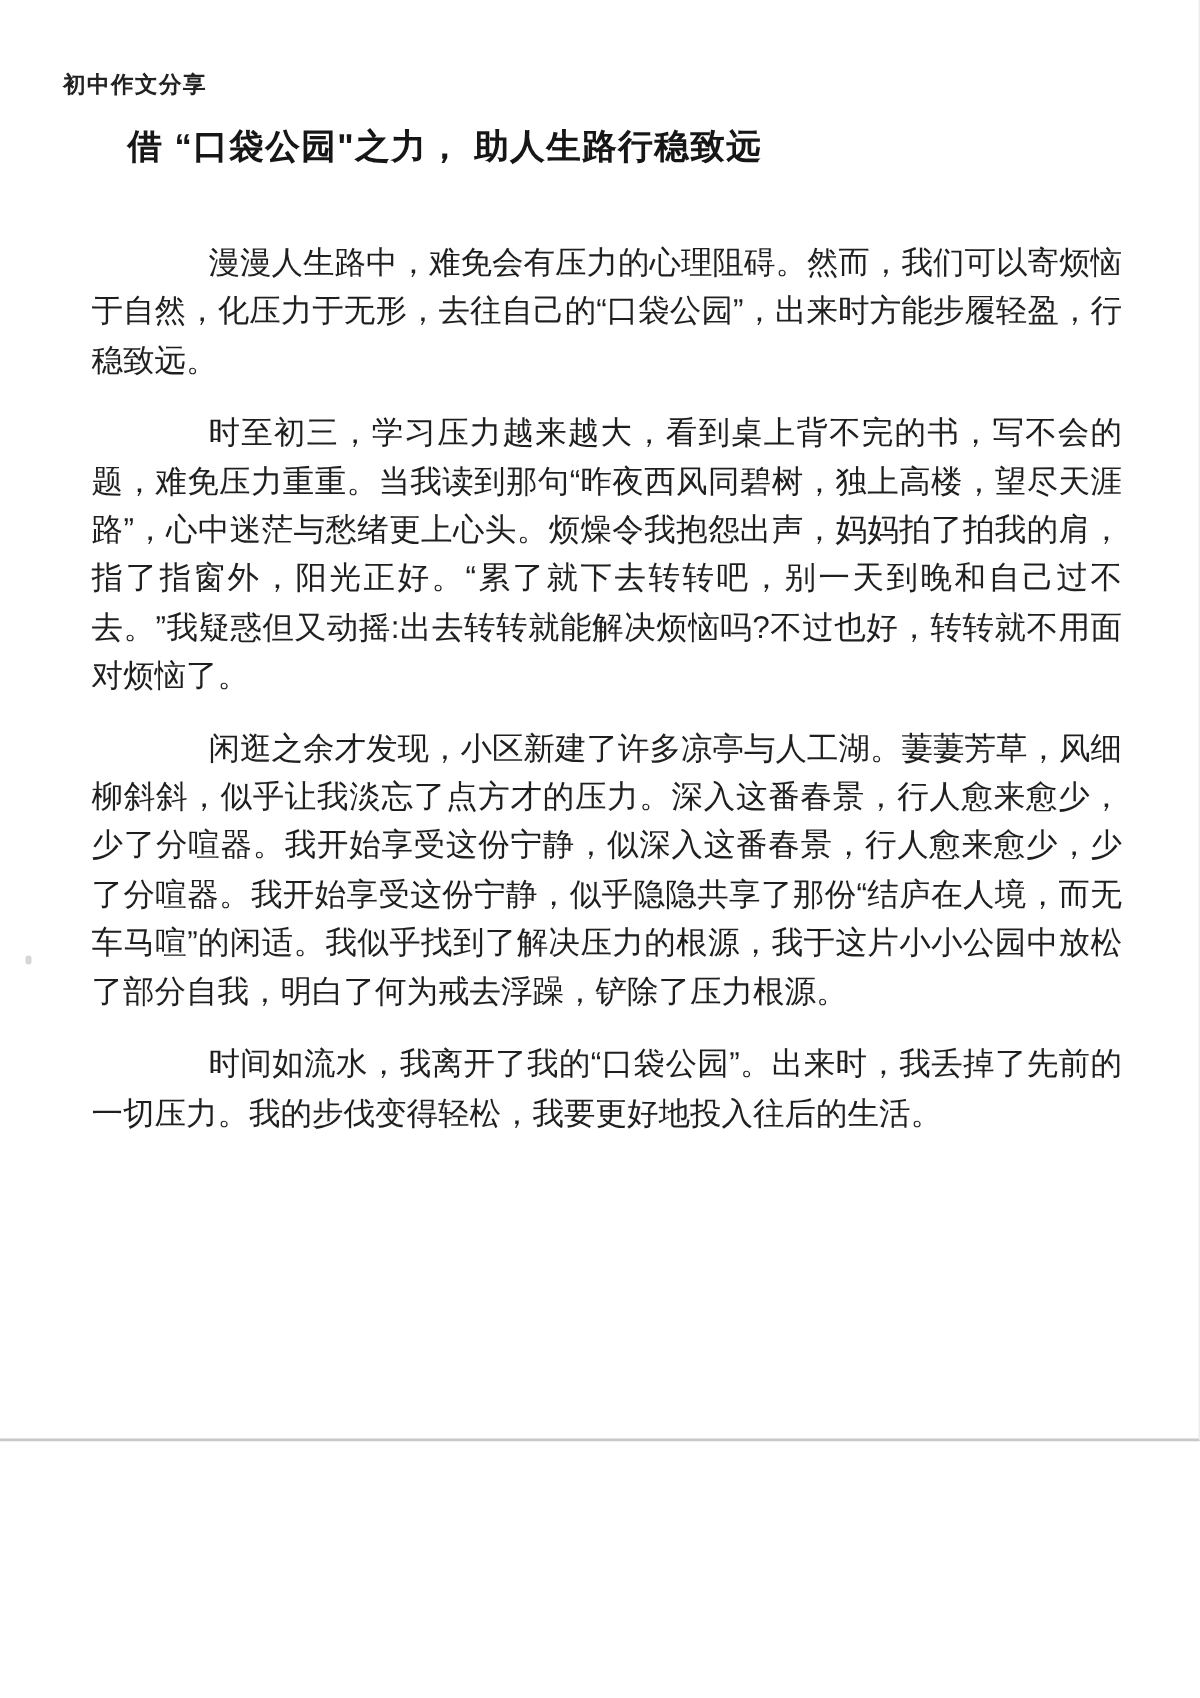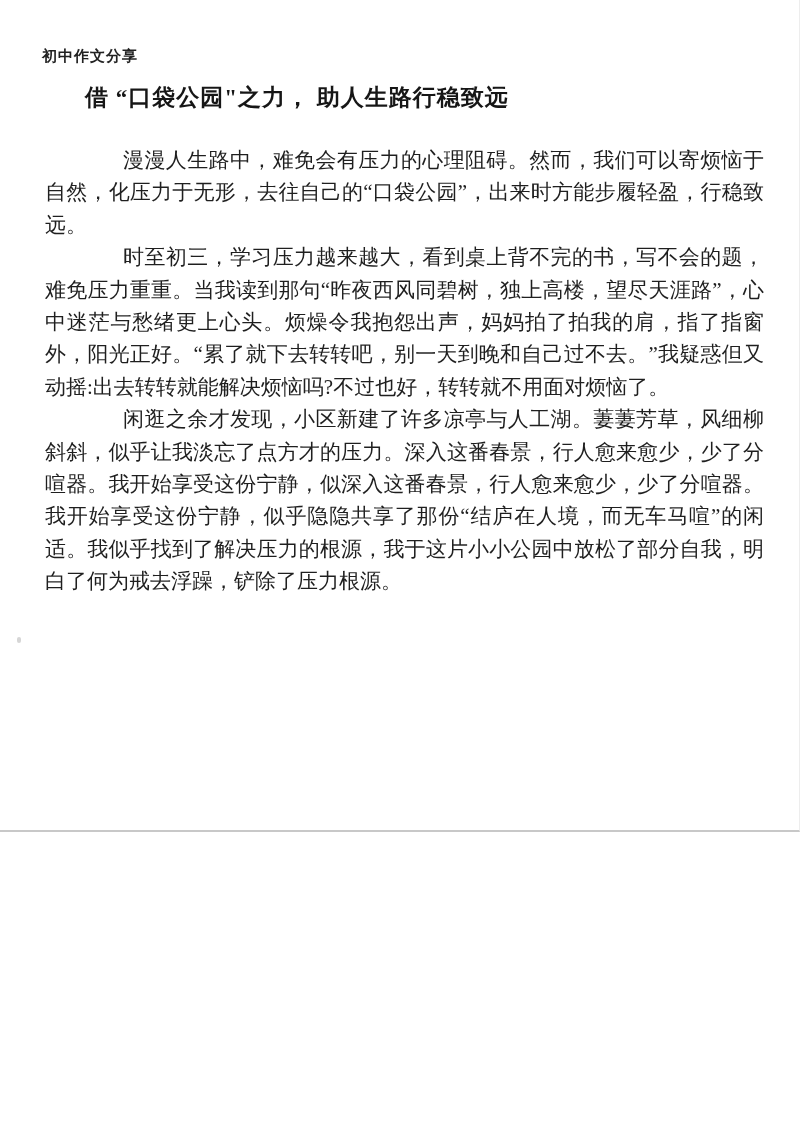--- a/index.html
+++ b/index.html
@@ -3,23 +3,23 @@
 <meta charset="utf-8">
 <style>
   html, body {
     margin: 0;
     padding: 0;
     background: #ffffff;
   }
   .page {
     position: relative;
     width: 800px;
-    height: 832px;
+    height: 961px;
     background: #ffffff;
-    font-family: Liberation Serif, serif;
+    font-family: Liberation Sans, sans-serif;
     color: #1f1f1f;
     overflow: hidden;
     box-sizing: border-box;
     border-bottom: 2px solid #c8c8c8;
     border-right: 1px solid #ededed;
   }
   .header-label {
     position: absolute;
     left: 42px;
     top: 47px;
@@ -43,21 +43,21 @@
     position: absolute;
     left: 45px;
     top: 144px;
     width: 719px;
     font-size: 21px;
     line-height: 32.4px;
     text-align: justify;
     color: #1f1f1f;
   }
   .essay-body p {
-    margin: 0;
+    margin: 16px;
     padding: 0;
   }
   .indent-a { text-indent: 78px; }
   .indent-b { text-indent: 42px; }
   .stray-mark {
     position: absolute;
     left: 17px;
     top: 637px;
     width: 4px;
     height: 6px;
@@ -72,17 +72,18 @@
 <div class="page">
 
   <div class="header-label">初中作文分享</div>
 
   <div class="essay-title">借 “口袋公园"之力， 助人生路行稳致远</div>
 
   <div class="essay-body">
     <p class="indent-a">漫漫人生路中，难免会有压力的心理阻碍。然而，我们可以寄烦恼于自然，化压力于无形，去往自己的“口袋公园”，出来时方能步履轻盈，行稳致远。</p>
     <p class="indent-a">时至初三，学习压力越来越大，看到桌上背不完的书，写不会的题，难免压力重重。当我读到那句“昨夜西风同碧树，独上高楼，望尽天涯路”，心中迷茫与愁绪更上心头。烦燥令我抱怨出声，妈妈拍了拍我的肩，指了指窗外，阳光正好。“累了就下去转转吧，别一天到晚和自己过不去。”我疑惑但又动摇:出去转转就能解决烦恼吗?不过也好，转转就不用面对烦恼了。</p>
     <p class="indent-a">闲逛之余才发现，小区新建了许多凉亭与人工湖。萋萋芳草，风细柳斜斜，似乎让我淡忘了点方才的压力。深入这番春景，行人愈来愈少，少了分喧器。我开始享受这份宁静，似深入这番春景，行人愈来愈少，少了分喧器。我开始享受这份宁静，似乎隐隐共享了那份“结庐在人境，而无车马喧”的闲适。我似乎找到了解决压力的根源，我于这片小小公园中放松了部分自我，明白了何为戒去浮躁，铲除了压力根源。</p>
+    <p class="indent-a">时间如流水，我离开了我的“口袋公园”。出来时，我丢掉了先前的一切压力。我的步伐变得轻松，我要更好地投入往后的生活。</p>
   </div>
 
   <div class="stray-mark"></div>
 
 </div>
 
 </body></html>

